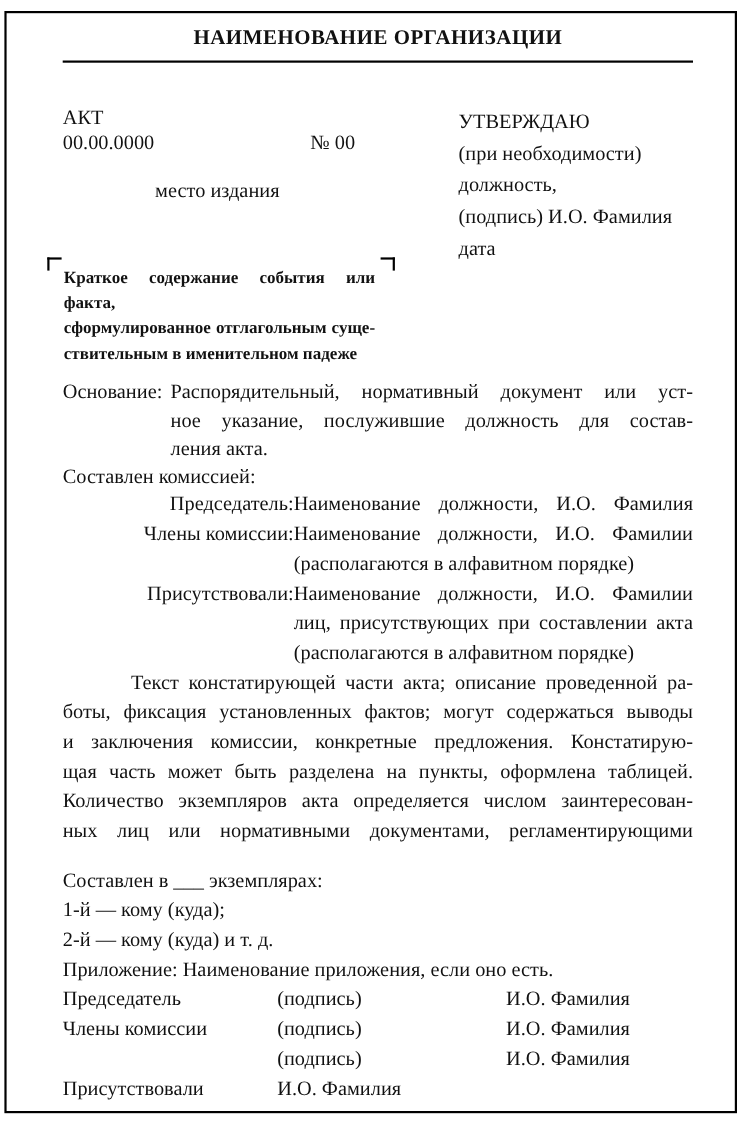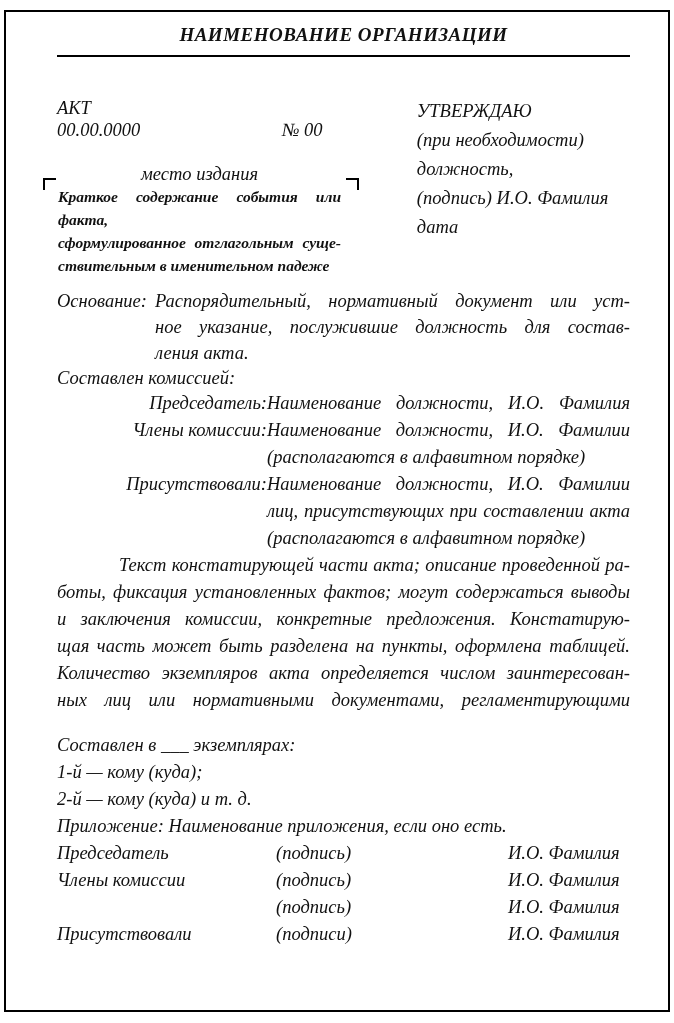--- a/index.html
+++ b/index.html
@@ -3,39 +3,39 @@
 <meta charset="utf-8">
 <style>
   html,body{margin:0;padding:0;background:#fff;}
   .page{
     position:relative;width:674px;height:1023px;background:#ffffff;
     font-family:"Liberation Serif","DejaVu Serif",serif;color:#111;
     overflow:hidden;
   }
   .frame{
     position:absolute;top:10px;left:4px;right:4px;bottom:11px;
-    border:2px solid #000;box-sizing:border-box;font-style:italic;
+    border:2px solid #000;box-sizing:border-box;
   }
   .content{padding:0 38px 0 51px;}
   
   .org-title{
     text-align:center;font-weight:bold;font-size:19px;letter-spacing:.5px;
     padding:12px 0 9px;border-bottom:2px solid #000;
   }
   
   .header-row{display:flex;margin-top:40px;}
   .left-stack{width:363px;}
   .akt-block{font-size:18.5px;line-height:22px;}
   .num-row{display:flex;}
   .num-row .date{width:225px;}
   .place{margin-left:84px;margin-top:22px;}
   .right-block{width:215px;margin-left:auto;font-size:18.5px;line-height:29px;}
   
   .subject{
-    position:relative;width:283px;margin-left:1px;
+    position:relative;width:283px;margin-top:56px;margin-left:1px;
     font-weight:bold;font-size:15.5px;line-height:23px;
   }
   .corner{position:absolute;width:13px;height:12px;box-sizing:border-box;}
   .corner.cl{left:-15px;top:-7px;border-left:2px solid #000;border-top:2px solid #000;}
   .corner.cr{right:-18px;top:-7px;border-right:2px solid #000;border-top:2px solid #000;}
   
   .jl{text-align:justify;text-align-last:justify;}
   
   .basis{display:flex;margin-top:11px;font-size:18.5px;line-height:26px;justify-content:flex-end;}
   .basis .lbl{flex:0 0 98px;}
@@ -44,21 +44,21 @@
   .crow{display:flex;font-size:18.5px;line-height:27px;}
   .crow .lbl{flex:0 0 210px;text-align:right;}
   .crow .val{flex:1;}
   
   .body-par{font-size:18.5px;line-height:27px;margin-top:0;}
   .body-par .first{text-indent:62px;}
   
   .copies{font-size:18.5px;line-height:27px;margin-top:18px;}
   
   .sig-table{font-size:18.5px;line-height:27px;}
-  .srow{display:grid;grid-template-columns:195px 208px auto;gap:24px;}
+  .srow{display:grid;grid-template-columns:195px 208px auto;}
 </style>
 </head>
 <body>
 
 <div class="page">
   <div class="frame">
     <div class="content">
 
       <div class="org-title">НАИМЕНОВАНИЕ ОРГАНИЗАЦИИ</div>
 
@@ -151,20 +151,19 @@
           <div>(подпись)</div>
           <div>И.О. Фамилия</div>
         </div>
         <div class="srow">
           <div></div>
           <div>(подпись)</div>
           <div>И.О. Фамилия</div>
         </div>
         <div class="srow">
           <div>Присутствовали</div>
-          <div>(подписи)</div>
           <div>И.О. Фамилия</div>
         </div>
       </div>
 
     </div>
   </div>
 </div>
 
 </body></html>

